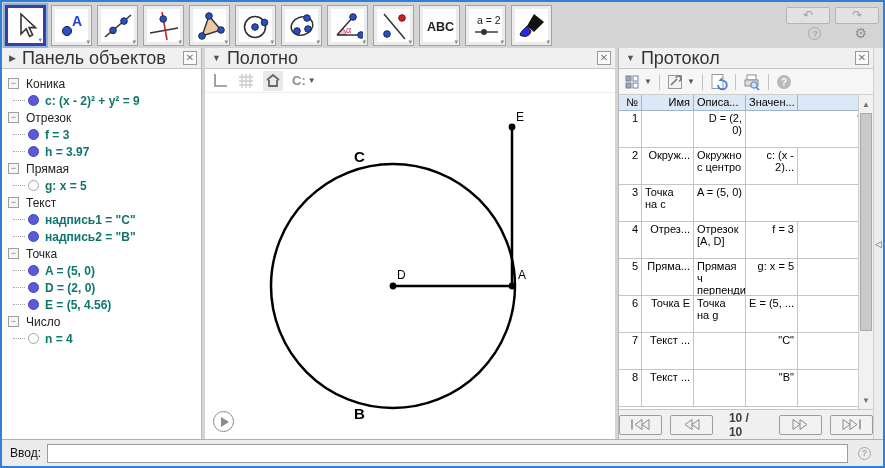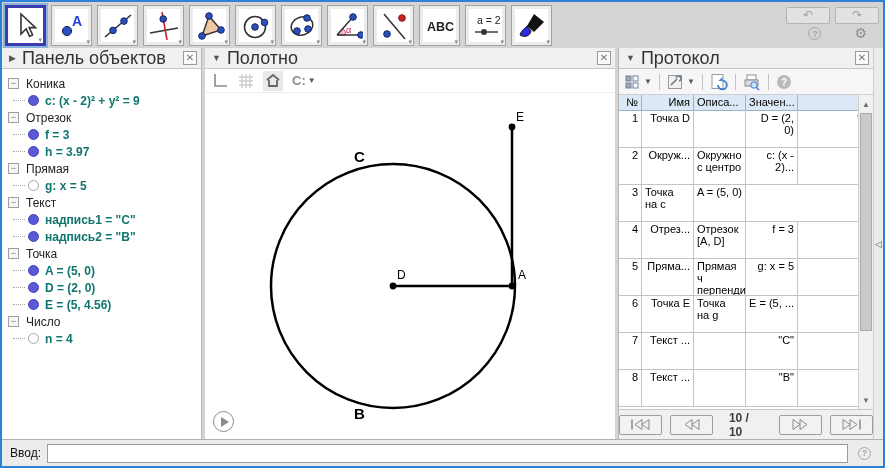--- a/index.html
+++ b/index.html
@@ -438,21 +438,20 @@
         <div class="ptable">
             <div class="prow head">
               <span class="pcell c0">№</span>
               <span class="pcell c1">Имя</span>
               <span class="pcell c2">Описа...</span>
               <span class="pcell c3">Значен...</span>
               <span class="pcell c4">Заголо...</span>
             </div>
             <div class="prow">
               <span class="pcell c0">1</span>
-              <span class="pcell c1">Точка D</span>
               <span class="pcell c2"></span>
               <span class="pcell c3">D = (2, 0)</span>
               <span class="pcell c4"></span>
             </div>
             <div class="prow">
               <span class="pcell c0">2</span>
               <span class="pcell c1">Окруж...</span>
               <span class="pcell c2">Окружно
 с центро</span>
               <span class="pcell c3">c: (x - 2)...</span>

